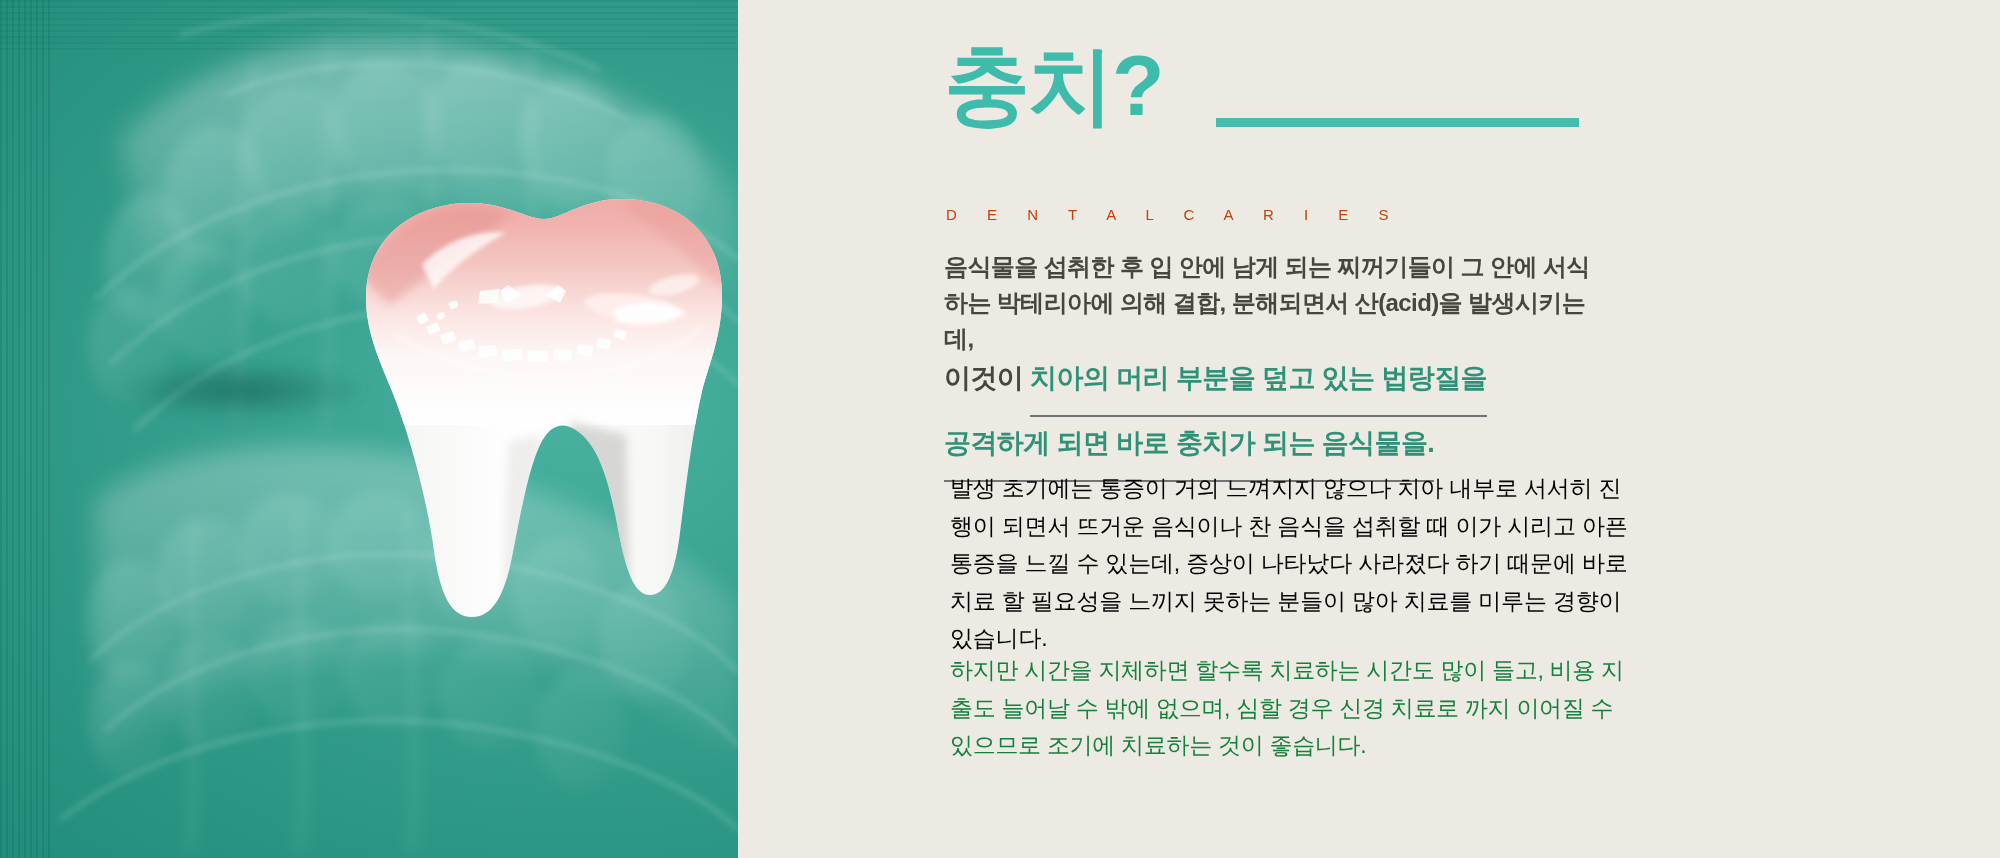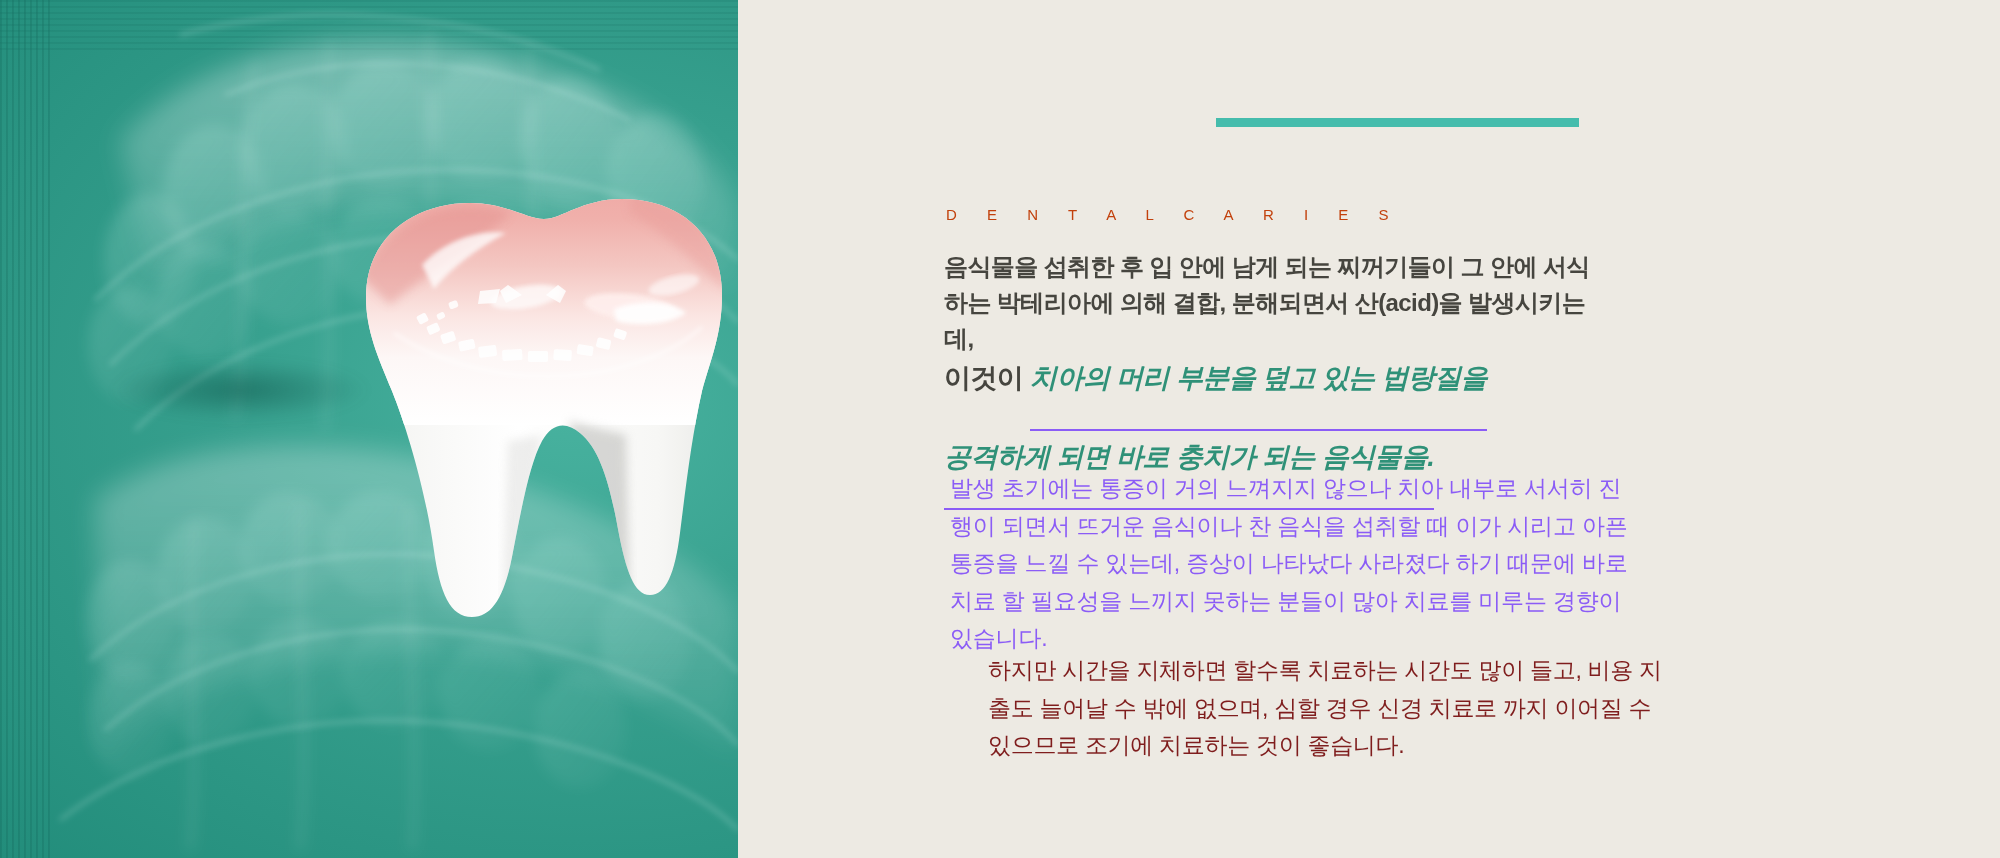--- a/index.html
+++ b/index.html
@@ -65,29 +65,29 @@
     font-size:24px;line-height:36px;color:#46453f;font-weight:bold;
     letter-spacing:-0.6px;
   }
   .p2{
     position:absolute;left:0;top:352px;width:680px;
     font-size:27px;line-height:53px;font-weight:bold;letter-spacing:-0.6px;
   }
   .p2 .lead{color:#46453f;margin-top:23px;}
   .p2 .hl{color:#2f9178;}
   .p2 .ln{
-    display:inline-block;border-bottom:2px solid #8b5cf6;padding-bottom:24px;font-style:italic;
+    display:inline-block;border-bottom:2px solid #737373;padding-bottom:10px;
   }
   .p3{
     position:absolute;left:6px;top:470px;width:680px;
-    font-size:23px;line-height:37.5px;color:#8b5cf6;letter-spacing:-0.2px;
+    font-size:23px;line-height:37.5px;color:#000000;letter-spacing:-0.2px;
   }
   .p4{
     position:absolute;left:6px;top:652px;width:690px;
-    font-size:23px;line-height:37.5px;color:#7f1d1d;letter-spacing:-0.3px;margin-left:38px;
+    font-size:23px;line-height:37.5px;color:#15803d;letter-spacing:-0.3px;
   }
 </style>
 </head>
 <body>
 
 <div class="stage">
 
   <div class="left-panel">
     <div class="grid-overlay"></div>
 
@@ -277,20 +277,21 @@
 
       <path d="M284 124 C 312 114, 342 116, 356 128 C 340 140, 306 142, 286 136 Z" fill="#ffffff" opacity=".9" filter="url(#tsoft)"></path>
 
       <path d="M64 148 C 120 186, 200 200, 276 186 C 322 176, 352 160, 372 142" fill="none" stroke="#ffffff" stroke-opacity=".55" stroke-width="3" filter="url(#tsoft)"></path>
     </svg>
   </div>
 
   <div class="content">
 
     <div class="headline-row">
+      <h1 class="headline">충치?</h1>
       <div class="rule"></div>
     </div>
 
     <div class="subtitle">D E N T A L   C A R I E S</div>
 
     <p class="para p1">음식물을 섭취한 후 입 안에 남게 되는 찌꺼기들이 그 안에 서식하는 박테리아에 의해 결합, 분해되면서 산(acid)을 발생시키는데,</p>
 
     <p class="para p2">
       <span class="lead">이것이 </span><span class="hl ln">치아의 머리 부분을 덮고 있는 법랑질을</span><br>
       <span class="hl ln">공격하게 되면 바로 충치가 되는 음식물을.</span>

